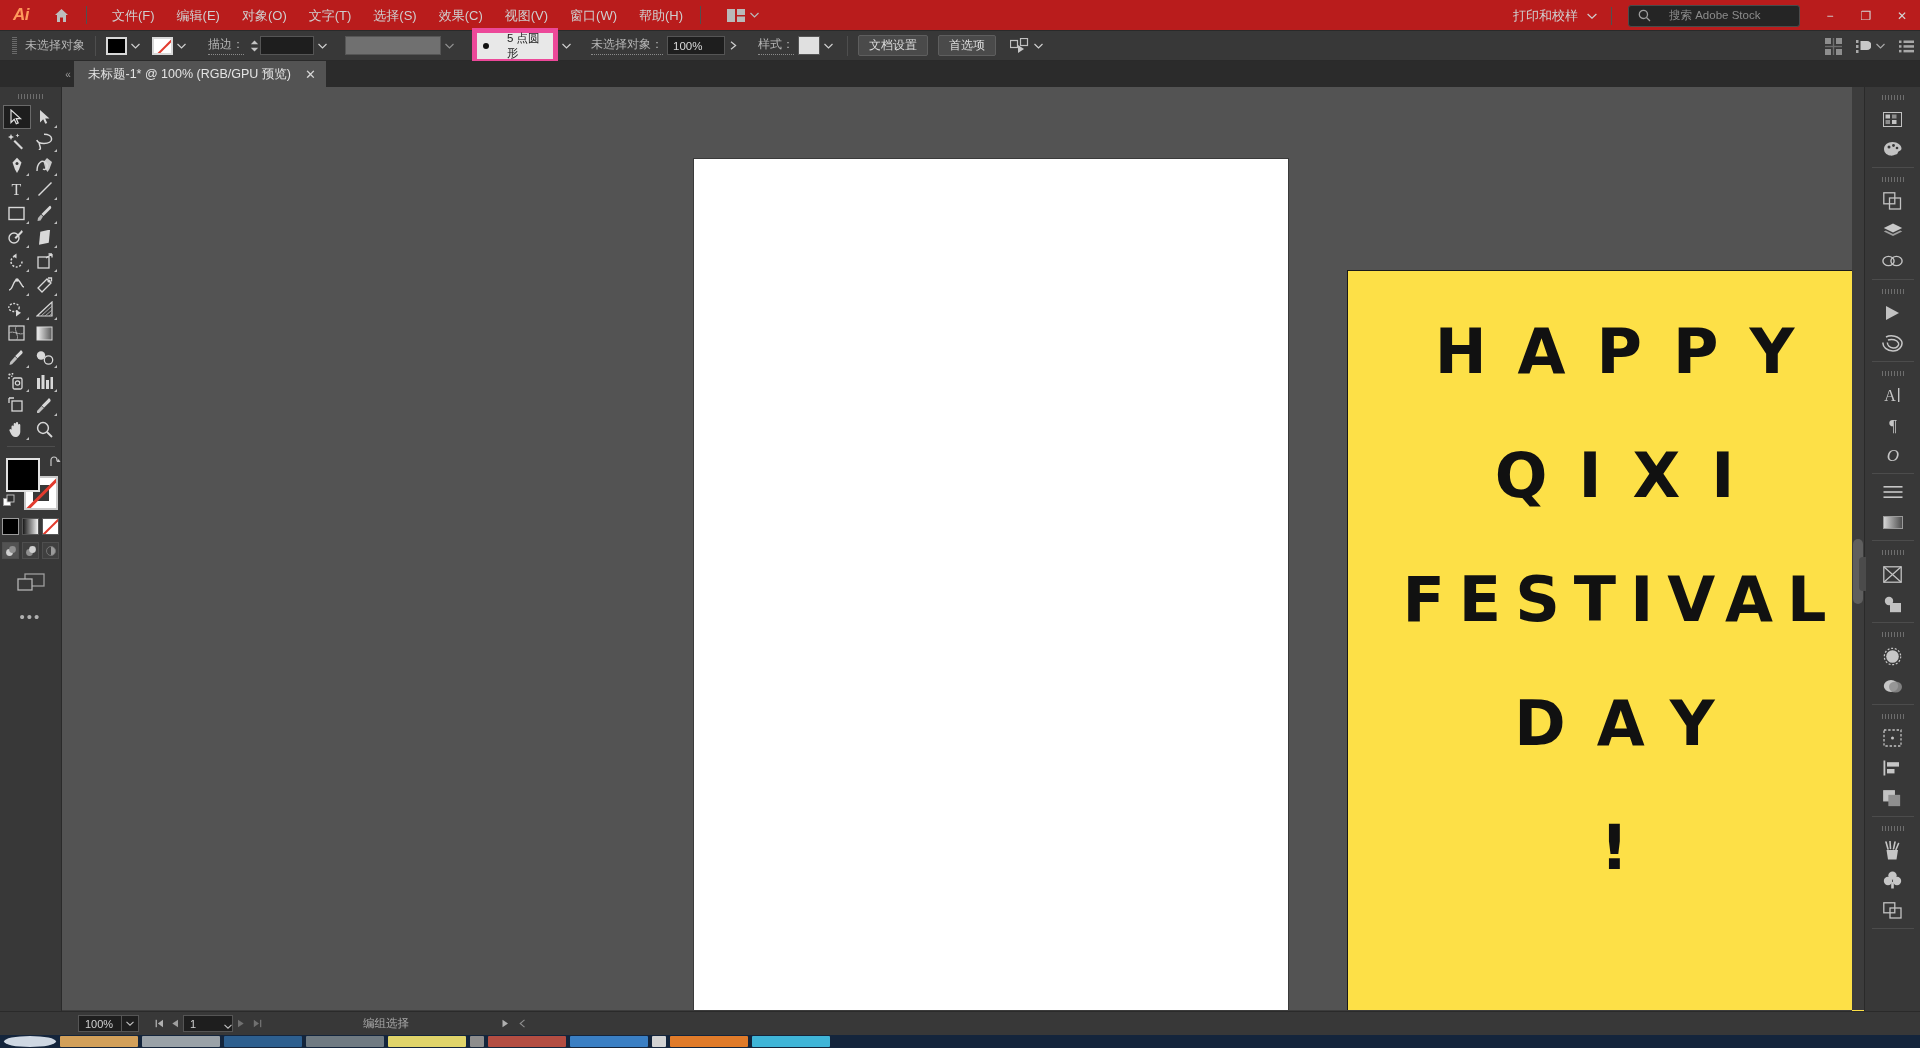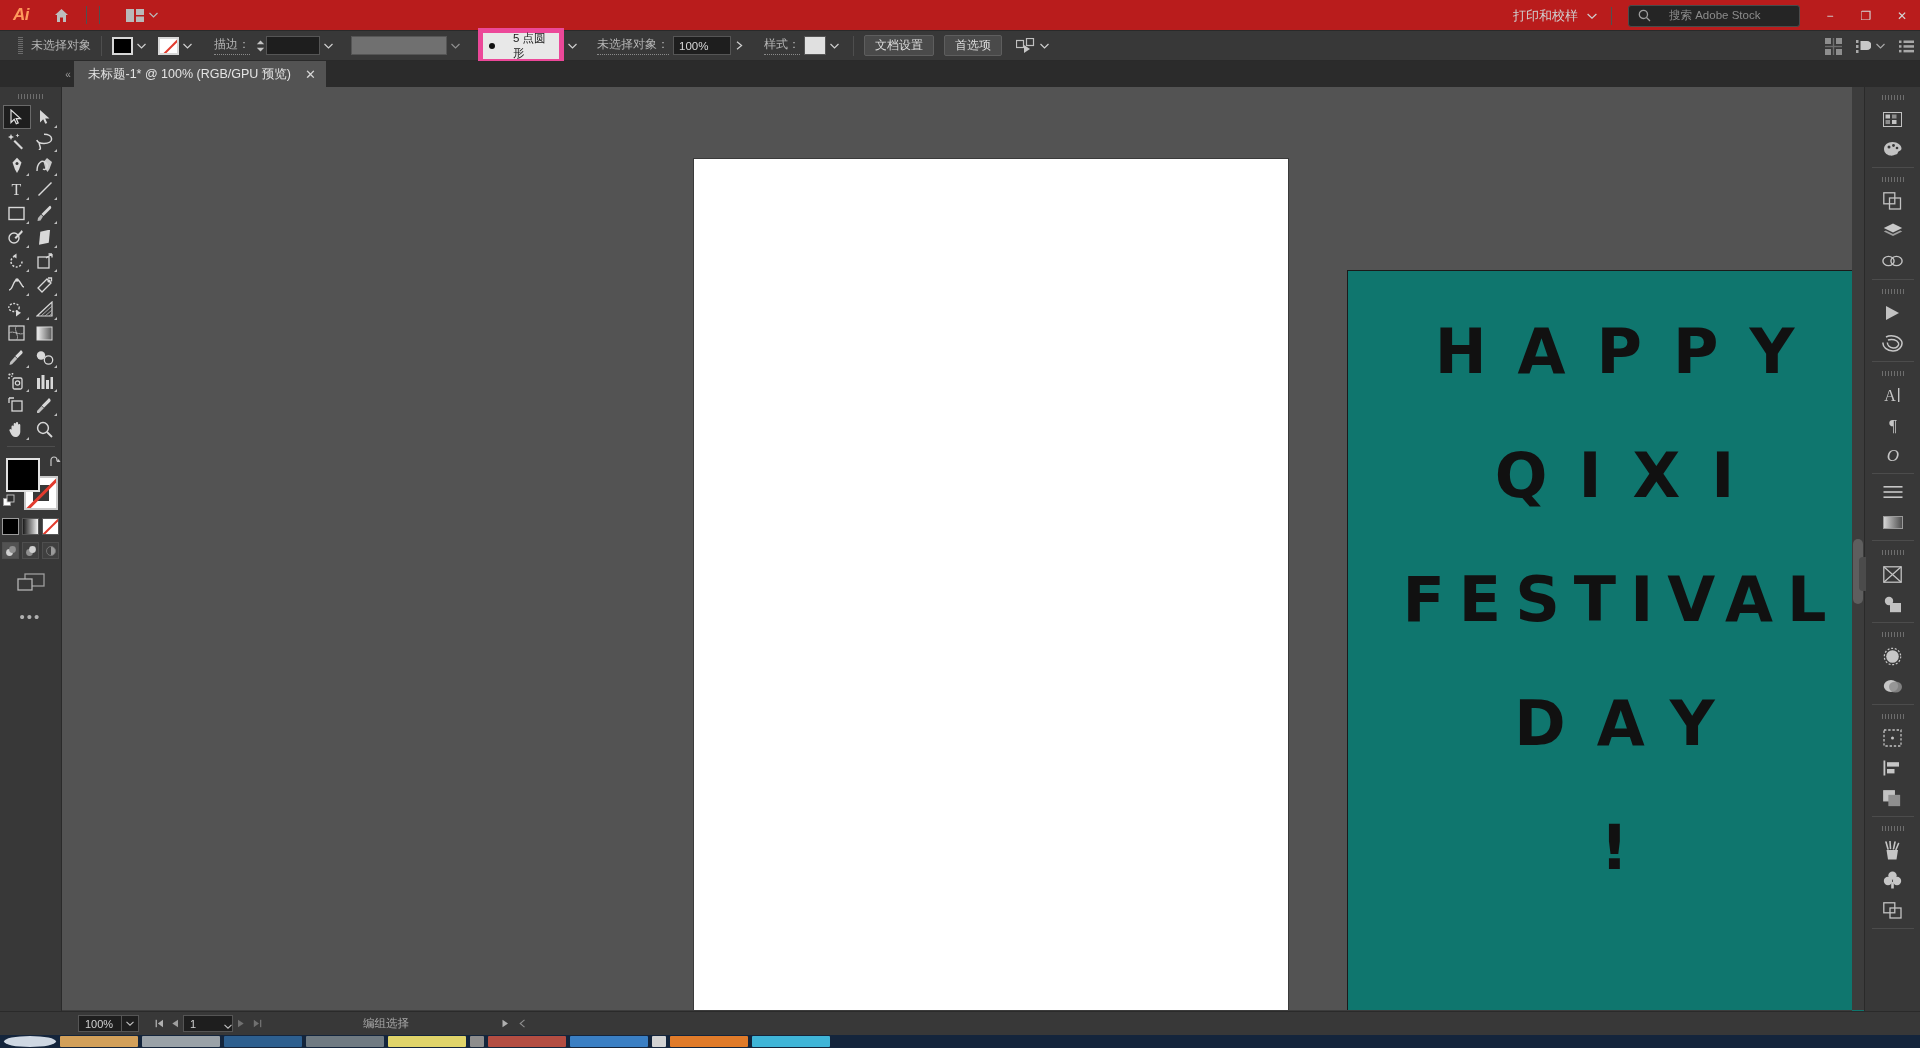--- a/index.html
+++ b/index.html
@@ -56,21 +56,21 @@
   .win-ctrls { display: flex; align-items: center; margin-left: 12px; }
   .win-btn {
     width: 36px; height: 31px; display: flex; align-items: center;
     justify-content: center; color: #d4d4d4; font-size: 12px;
   }
 
   
   #controlbar {
     position: absolute; left: 0; top: 31px; width: 1920px; height: 30px;
     background: #383838; display: flex; align-items: center;
-    border-bottom: 1px solid #2a2a2a; padding-left: 18px;
+    border-bottom: 1px solid #2a2a2a; padding-left: 12px;
   }
   .grip {
     width: 5px; height: 18px; margin-right: 8px;
     background: repeating-linear-gradient(to bottom,#6b6b6b 0 1px,transparent 1px 2px);
   }
   .cb-label { color: #b4b4b4; font-size: 12px; white-space: nowrap; }
   .cb-sep { width: 1px; height: 20px; background: #4e4e4e; margin: 0 10px; }
   .sw-wrap { display: flex; align-items: center; }
   .swatch {
     width: 21px; height: 18px; border: 2px solid #d8d8d8;
@@ -229,21 +229,21 @@
   #canvas-area {
     position: absolute; left: 62px; top: 87px; right: 56px; bottom: 26px;
     background: #535353; overflow: hidden;
   }
   #paper {
     position: absolute; left: 632px; top: 72px; width: 594px; height: 854px;
     background: #ffffff; box-shadow: 0 0 0 1px #3a3a3a;
   }
   #artboard {
     position: absolute; left: 653px; top: 111px; width: 535px; height: 760px;
-    background: #0f766e; border: 1.5px solid #1a1a1a;
+    background: #fde047; border: 1.5px solid #1a1a1a;
   }
   .art-line {
     position: absolute; left: 0; width: 100%; text-align: center;
     color: #111111; font-weight: bold;
     font-family: "DejaVu Sans", "Liberation Sans", sans-serif;
   }
   #art-happy    { top: 44px;  font-size: 62px; letter-spacing: 31px; text-indent: 31px; }
   #art-qixi     { top: 168px; font-size: 62px; letter-spacing: 31px; text-indent: 31px; }
   #art-festival { top: 292px; font-size: 62px; letter-spacing: 14px; text-indent: 14px; }
   #art-day      { top: 416px; font-size: 62px; letter-spacing: 31px; text-indent: 31px; }
@@ -343,20 +343,31 @@
 <body>
 
 <div id="menubar">
   <div class="ai-logo">Ai</div>
   <div class="home-btn">
     <svg width="17" height="17" viewBox="0 0 17 17">
       <path d="M8.5 2 L15 8 L13 8 L13 15 L10 15 L10 10.5 L7 10.5 L7 15 L4 15 L4 8 L2 8 Z" fill="#bdbdbd"></path>
     </svg>
   </div>
   <div class="mb-sep"></div>
+  <div class="menu-items">
+    <div class="menu-item">文件(F)</div>
+    <div class="menu-item">编辑(E)</div>
+    <div class="menu-item">对象(O)</div>
+    <div class="menu-item">文字(T)</div>
+    <div class="menu-item">选择(S)</div>
+    <div class="menu-item">效果(C)</div>
+    <div class="menu-item">视图(V)</div>
+    <div class="menu-item">窗口(W)</div>
+    <div class="menu-item">帮助(H)</div>
+  </div>
   <div class="mb-sep"></div>
   <div class="arrange-btn">
     <svg width="18" height="13" viewBox="0 0 18 13">
       <rect x="0" y="0" width="8" height="13" fill="#b9b9b9"></rect>
       <rect x="10" y="0" width="8" height="6" fill="#b9b9b9"></rect>
       <rect x="10" y="7.5" width="8" height="5.5" fill="#b9b9b9"></rect>
     </svg>
     <svg width="9" height="6" viewBox="0 0 9 6">
         <path d="M0.5 1 L4.5 5 L8.5 1" stroke="#b9b9b9" stroke-width="1.2" fill="none"></path>
       </svg>

